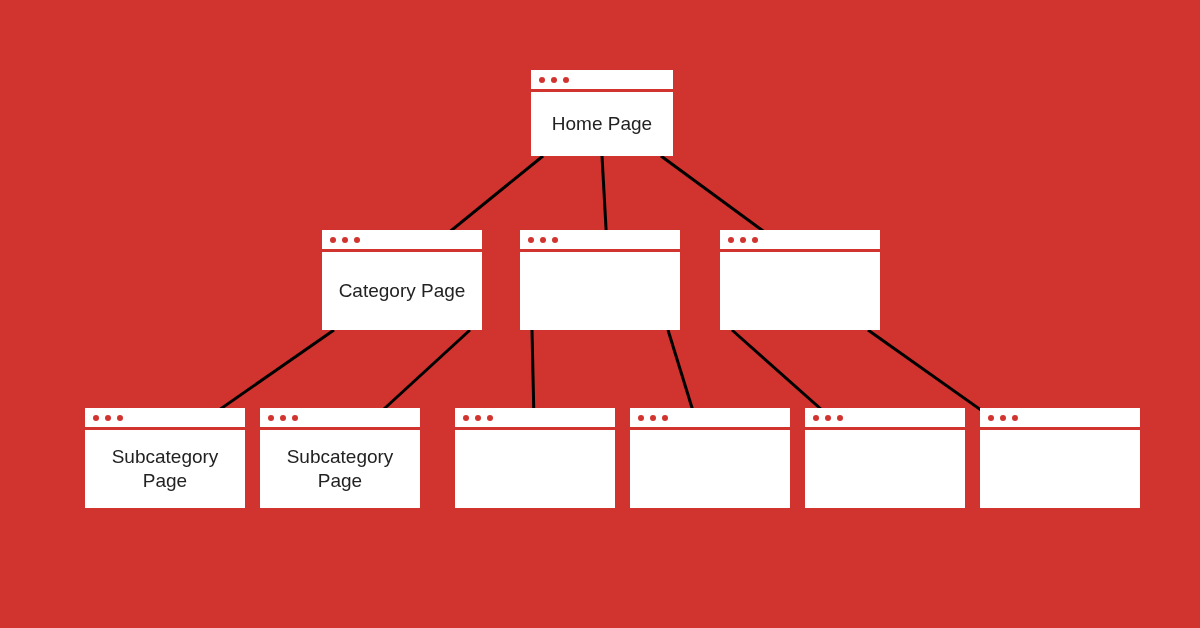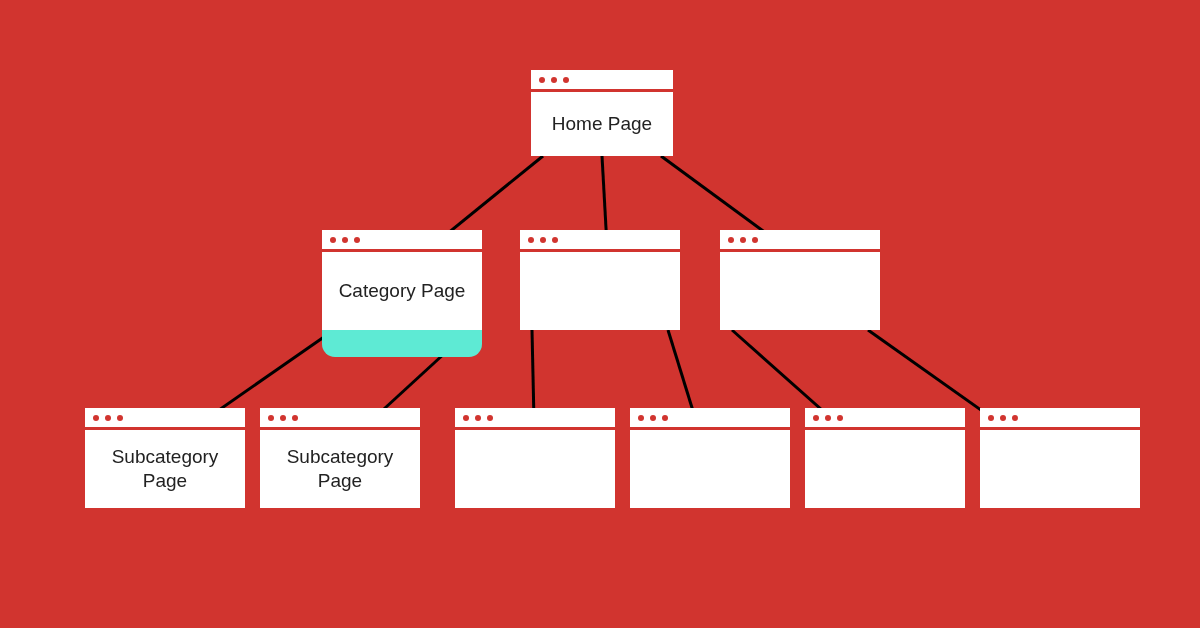--- a/index.html
+++ b/index.html
@@ -6,22 +6,21 @@
     body {
       width: 1200px;
       height: 628px;
       background: #d1342f;
       position: relative;
       font-family: Arial, Helvetica, sans-serif;
       overflow: hidden;
     }
     .browser-box {
       position: absolute;
-      background: #5eead4;
-      border-radius: 13px;
+      background: #ef4444;
     }
     .browser-titlebar {
       width: 100%;
       height: 22px;
       background: #fff;
       border-bottom: 3px solid #d1342f;
       display: flex;
       align-items: center;
       padding-left: 8px;
       gap: 6px;
@@ -78,21 +77,21 @@
 
 <div id="nodes">
     <div class="browser-box" style="left: 531px; top: 70px; width: 142px; height: 86px;">
       <div class="browser-titlebar">
         <span class="dot"></span>
         <span class="dot"></span>
         <span class="dot"></span>
       </div>
       <div class="browser-body" style="height: 64px;">Home Page</div>
     </div>
-    <div class="browser-box" style="left: 322px; top: 230px; width: 160px; height: 127px;">
+    <div class="browser-box" style="left: 322px; top: 230px; width: 160px; height: 100px;">
       <div class="browser-titlebar">
         <span class="dot"></span>
         <span class="dot"></span>
         <span class="dot"></span>
       </div>
       <div class="browser-body" style="height: 78px;">Category Page</div>
     </div>
     <div class="browser-box" style="left: 520px; top: 230px; width: 160px; height: 100px;">
       <div class="browser-titlebar">
         <span class="dot"></span>

